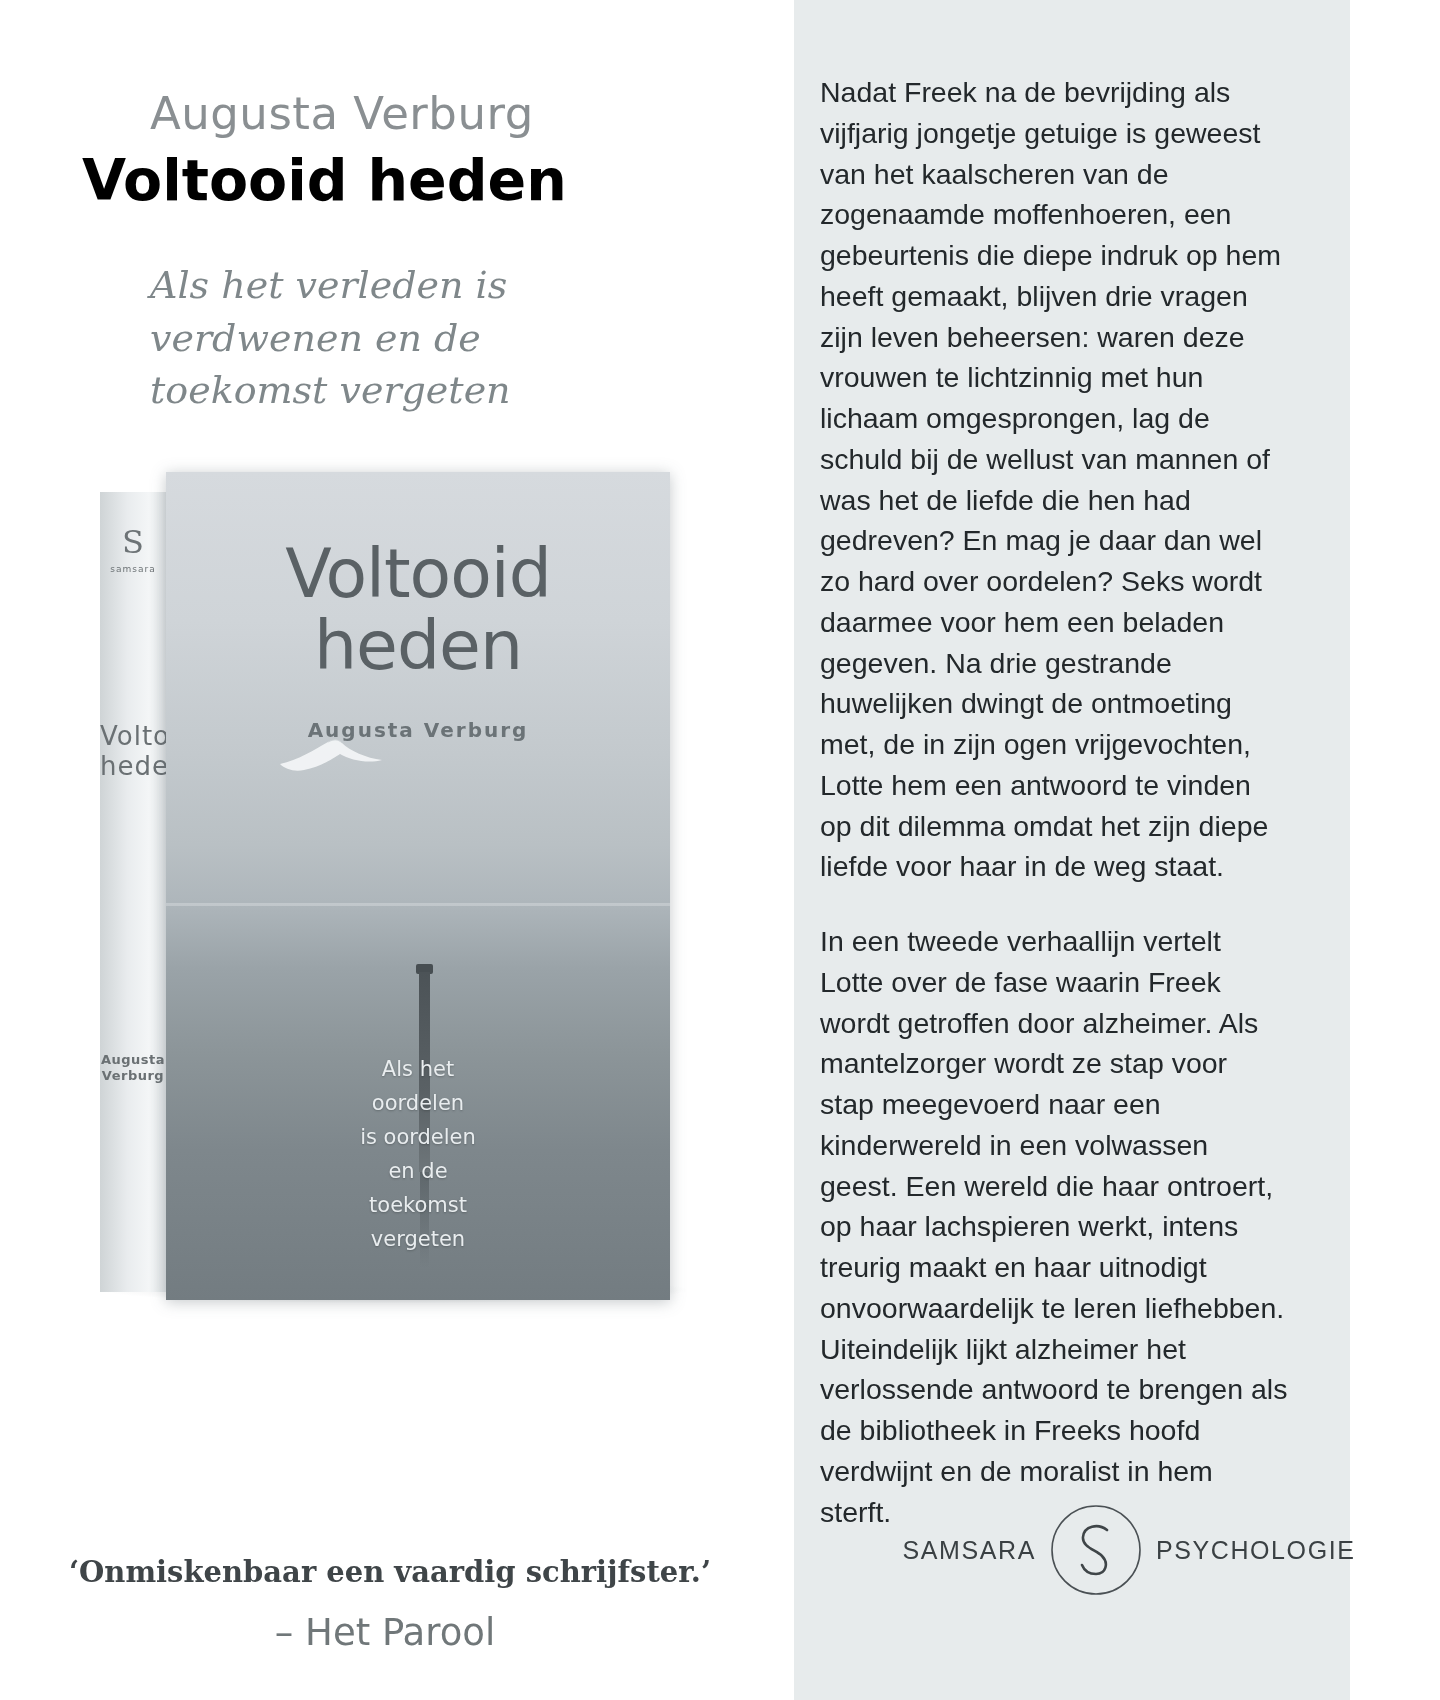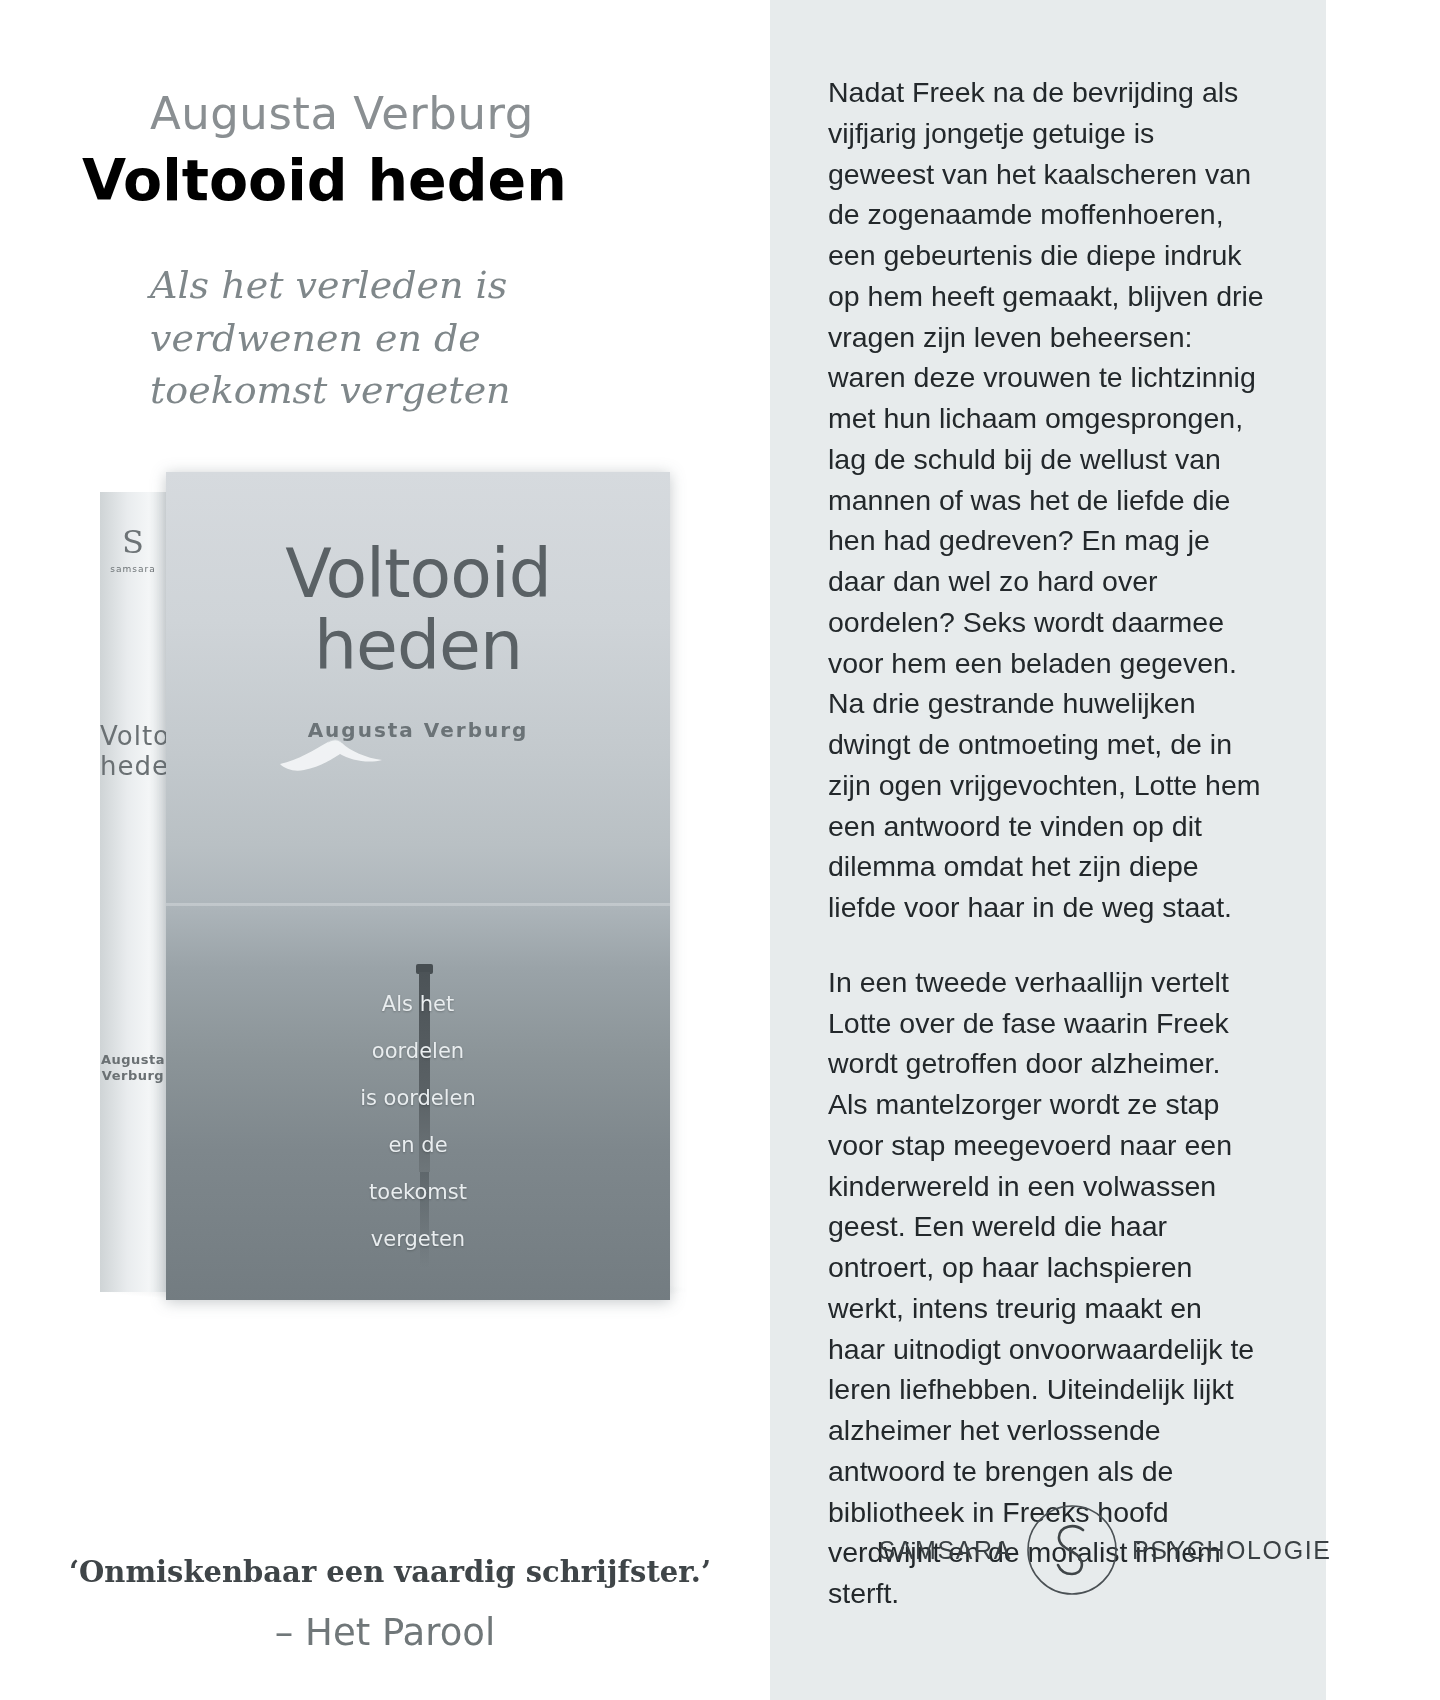--- a/index.html
+++ b/index.html
@@ -12,20 +12,21 @@
     background: #ffffff;
     font-family: "Liberation Sans", sans-serif;
     overflow: hidden;
   }
   .page {
     position: relative;
     width: 1440px;
     height: 1700px;
     display: flex;
     background: #ffffff;
+    gap: 24px;
   }
 
   
   .left-col {
     position: relative;
     width: 770px;
     height: 1700px;
     background: #ffffff;
     box-sizing: border-box;
     padding: 70px 60px 0 60px;
@@ -223,21 +224,21 @@
     bottom: 44px;
     left: 0;
     width: 504px;
     text-align: center;
     font-family: "DejaVu Sans", sans-serif;
     font-size: 21px;
     line-height: 1.62;
     color: #e9edef;
     text-shadow: 0 1px 2px rgba(40,46,50,0.35);
   }
-  .cover-sub span { display: block; margin-top: 13px; }
+  .cover-sub span { display: block; }
 
   
   .quote-block {
     position: absolute;
     left: 0;
     top: 1555px;
     width: 770px;
     text-align: center;
   }
   .quote-text {
@@ -255,21 +256,21 @@
     margin-top: 22px;
   }
 
   
   .right-col {
     position: relative;
     width: 556px;
     height: 1700px;
     background: #e7ebec;
     box-sizing: border-box;
-    padding: 72px 62px 0 58px;
+    padding: 72px 62px 0 26px;
   }
   .body-par {
     font-family: "Liberation Sans", sans-serif;
     font-size: 28.5px;
     line-height: 1.43;
     color: #23282b;
     margin: 0 0 0 0;
     text-align: left;
   }
   .body-par + .body-par {

